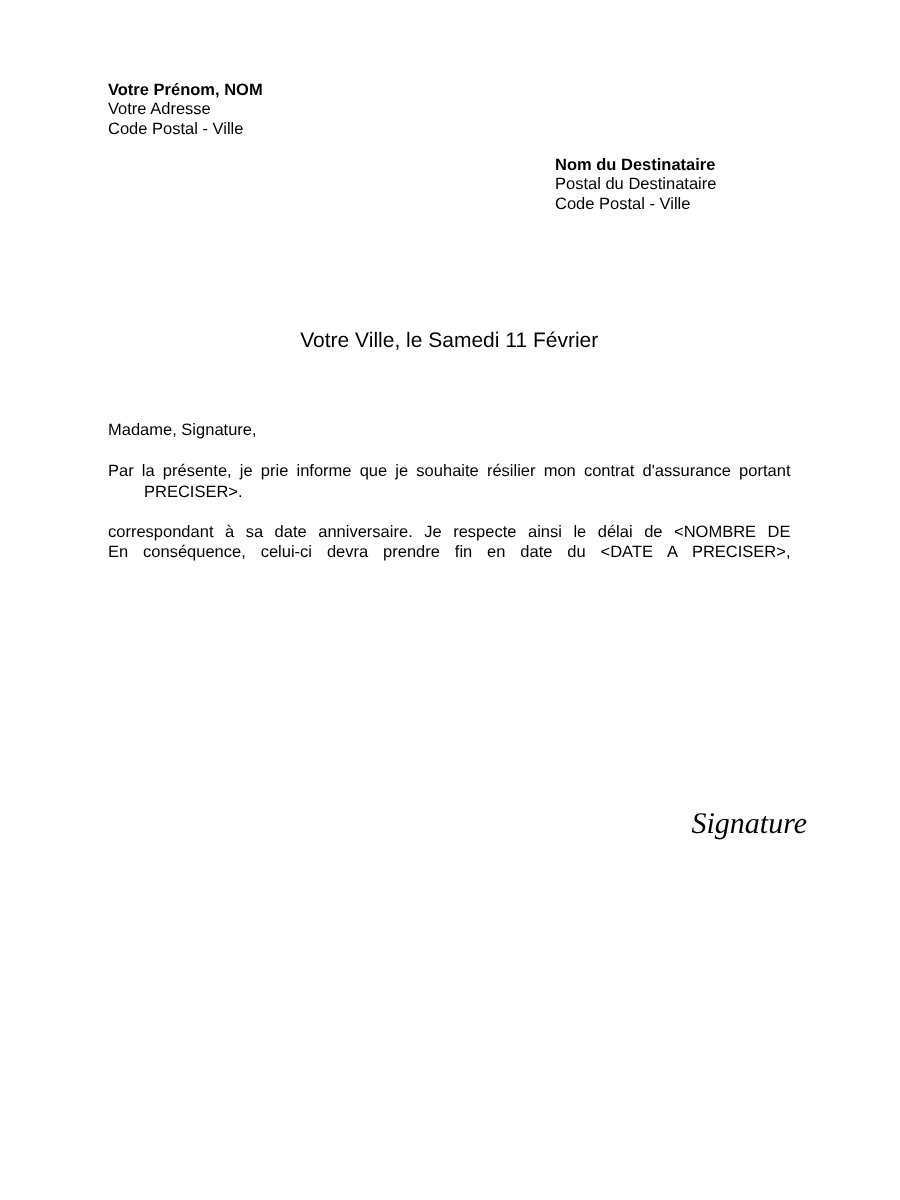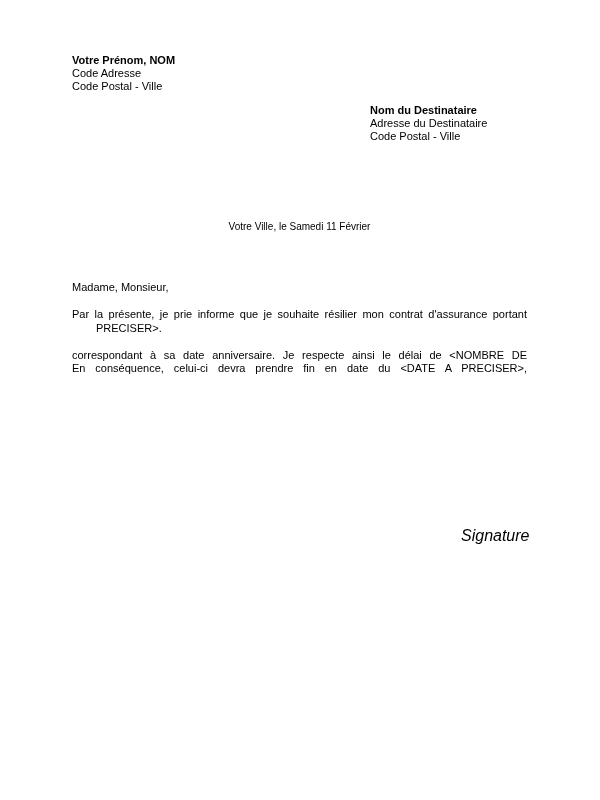--- a/index.html
+++ b/index.html
@@ -24,21 +24,21 @@
   }
   .sender { left: 72px; top: 54px; }
   .recipient { left: 370px; top: 104px; }
   .addr-name { font-weight: bold; }
   .dateline {
     position: absolute;
     left: 72px;
     top: 220px;
     width: 455px;
     text-align: center;
-    font-size: 10px;
+    font-size: 14px;
     line-height: 13px;
   }
   .letter-body {
     position: absolute;
     left: 72px;
     top: 281px;
     width: 455px;
     font-size: 11px;
     line-height: 13.5px;
   }
@@ -48,47 +48,48 @@
     text-align: justify;
     text-align-last: justify;
   }
   .jline.lastline {
     text-align-last: left;
     padding-left: 24px;
   }
   .signature {
     position: absolute;
     left: 461px;
-    top: 526px;
-    font-size: 16px;
+    top: 540px;
+    font-size: 20px;
     font-style: italic;
     line-height: 19px;
+    font-family: Liberation Serif, serif;
   }
 </style>
 </head>
 <body>
 
 <div class="page">
 
   <div class="addr-block sender">
     <div class="addr-name">Votre Prénom, NOM</div>
-    <div>Code Adresse</div>
+    <div>Votre Adresse</div>
     <div>Code Postal - Ville</div>
   </div>
 
   <div class="addr-block recipient">
     <div class="addr-name">Nom du Destinataire</div>
-    <div>Adresse du Destinataire</div>
+    <div>Postal du Destinataire</div>
     <div>Code Postal - Ville</div>
   </div>
 
   <div class="dateline">Votre Ville, le Samedi 11 Février</div>
 
   <div class="letter-body">
-    <div class="salutation">Madame, Monsieur,</div>
+    <div class="salutation">Madame, Signature,</div>
 
     <div class="para">
       <div class="jline">Par la présente, je prie informe que je souhaite résilier mon contrat d'assurance portant</div>
       <div class="jline lastline">PRECISER&gt;.</div>
     </div>
 
     <div class="para">
       <div class="jline">correspondant à sa date anniversaire. Je respecte ainsi le délai de &lt;NOMBRE DE</div>
       <div class="jline">En conséquence, celui-ci devra prendre fin en date du &lt;DATE A PRECISER&gt;,</div>
     </div>

